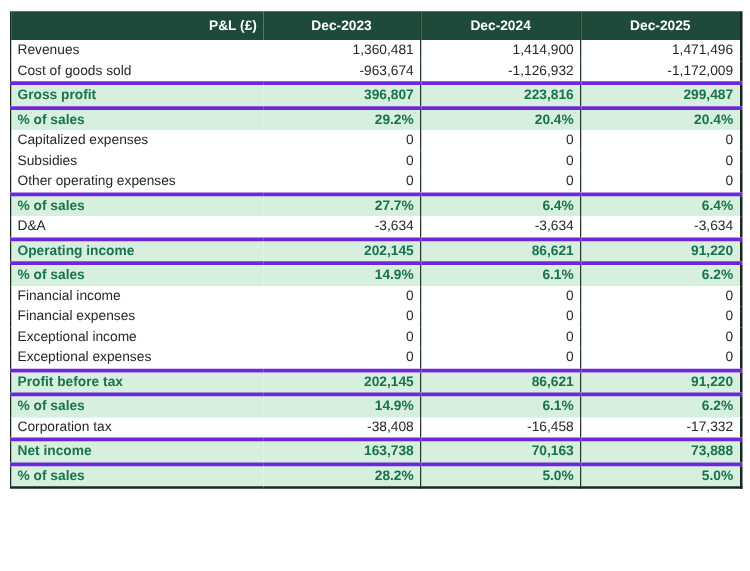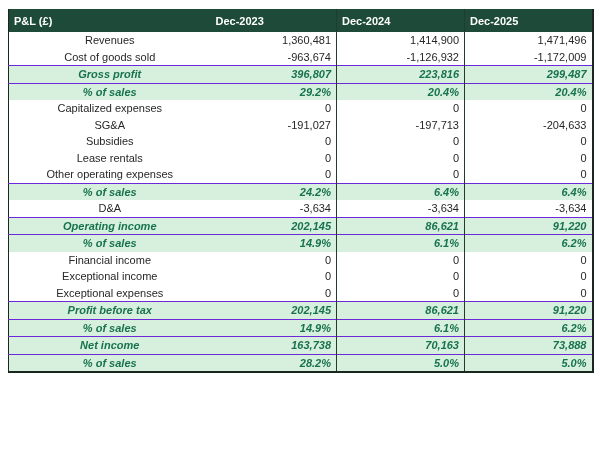--- a/index.html
+++ b/index.html
@@ -26,33 +26,32 @@
   }
   col.c-label{width:202px;}
   col.c-y1{width:126px;}
   col.c-y2{width:128px;}
   col.c-y3{width:128px;}
   thead th{
     background:var(--header-bg);color:var(--header-text);
     font-size:11px;font-weight:bold;height:23px;padding:0 5px;
     white-space:nowrap;overflow:hidden;
   }
-  thead th.title{text-align:left;}
-  thead th.num{text-align:left;}
+  thead th.title{text-align:right;}
+  thead th.num{text-align:center;}
   tbody td{
     font-size:11px;height:16.5px;padding:0 5px;color:var(--body-text);
     white-space:nowrap;overflow:hidden;background:#ffffff;
   }
-  tbody td.label{text-align:center;}
+  tbody td.label{text-align:left;}
   tbody td.num{text-align:right;}
   td.num.sep,th.num.sep{border-right:1px solid var(--line-dark);}
   tr.hl td{
     background:var(--hl-bg);color:var(--hl-text);font-weight:bold;
-    border-top:1px solid #6d28d9;
-    font-style:italic;
+    border-top:3px solid #6d28d9;
   }
 </style>
 </head>
 <body>
 
 <div class="pnl-wrap">
   <table class="pnl">
     <colgroup>
       <col class="c-label">
         <col class="c-y1">
@@ -92,46 +91,34 @@
     <td class="num sep">20.4%</td>
     <td class="num">20.4%</td>
   </tr>
         <tr>
     <td class="label">Capitalized expenses</td>
     <td class="num sep">0</td>
     <td class="num sep">0</td>
     <td class="num">0</td>
   </tr>
         <tr>
-    <td class="label">SG&amp;A</td>
-    <td class="num sep">-191,027</td>
-    <td class="num sep">-197,713</td>
-    <td class="num">-204,633</td>
-  </tr>
-        <tr>
     <td class="label">Subsidies</td>
-    <td class="num sep">0</td>
-    <td class="num sep">0</td>
-    <td class="num">0</td>
-  </tr>
-        <tr>
-    <td class="label">Lease rentals</td>
     <td class="num sep">0</td>
     <td class="num sep">0</td>
     <td class="num">0</td>
   </tr>
         <tr>
     <td class="label">Other operating expenses</td>
     <td class="num sep">0</td>
     <td class="num sep">0</td>
     <td class="num">0</td>
   </tr>
         <tr class="hl">
     <td class="label">% of sales</td>
-    <td class="num sep">24.2%</td>
+    <td class="num sep">27.7%</td>
     <td class="num sep">6.4%</td>
     <td class="num">6.4%</td>
   </tr>
         <tr>
     <td class="label">D&amp;A</td>
     <td class="num sep">-3,634</td>
     <td class="num sep">-3,634</td>
     <td class="num">-3,634</td>
   </tr>
         <tr class="hl">
@@ -146,20 +133,26 @@
     <td class="num sep">6.1%</td>
     <td class="num">6.2%</td>
   </tr>
         <tr>
     <td class="label">Financial income</td>
     <td class="num sep">0</td>
     <td class="num sep">0</td>
     <td class="num">0</td>
   </tr>
         <tr>
+    <td class="label">Financial expenses</td>
+    <td class="num sep">0</td>
+    <td class="num sep">0</td>
+    <td class="num">0</td>
+  </tr>
+        <tr>
     <td class="label">Exceptional income</td>
     <td class="num sep">0</td>
     <td class="num sep">0</td>
     <td class="num">0</td>
   </tr>
         <tr>
     <td class="label">Exceptional expenses</td>
     <td class="num sep">0</td>
     <td class="num sep">0</td>
     <td class="num">0</td>
@@ -169,20 +162,26 @@
     <td class="num sep">202,145</td>
     <td class="num sep">86,621</td>
     <td class="num">91,220</td>
   </tr>
         <tr class="hl">
     <td class="label">% of sales</td>
     <td class="num sep">14.9%</td>
     <td class="num sep">6.1%</td>
     <td class="num">6.2%</td>
   </tr>
+        <tr>
+    <td class="label">Corporation tax</td>
+    <td class="num sep">-38,408</td>
+    <td class="num sep">-16,458</td>
+    <td class="num">-17,332</td>
+  </tr>
         <tr class="hl">
     <td class="label">Net income</td>
     <td class="num sep">163,738</td>
     <td class="num sep">70,163</td>
     <td class="num">73,888</td>
   </tr>
         <tr class="hl">
     <td class="label">% of sales</td>
     <td class="num sep">28.2%</td>
     <td class="num sep">5.0%</td>

